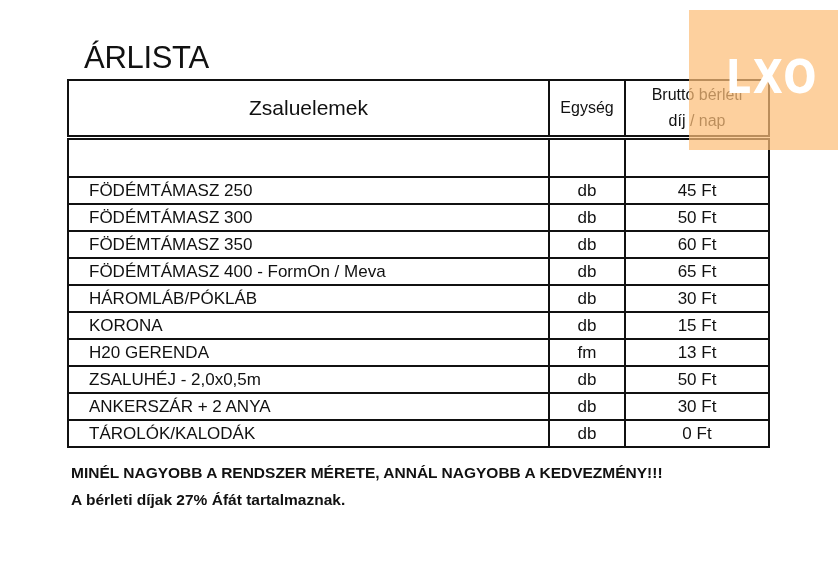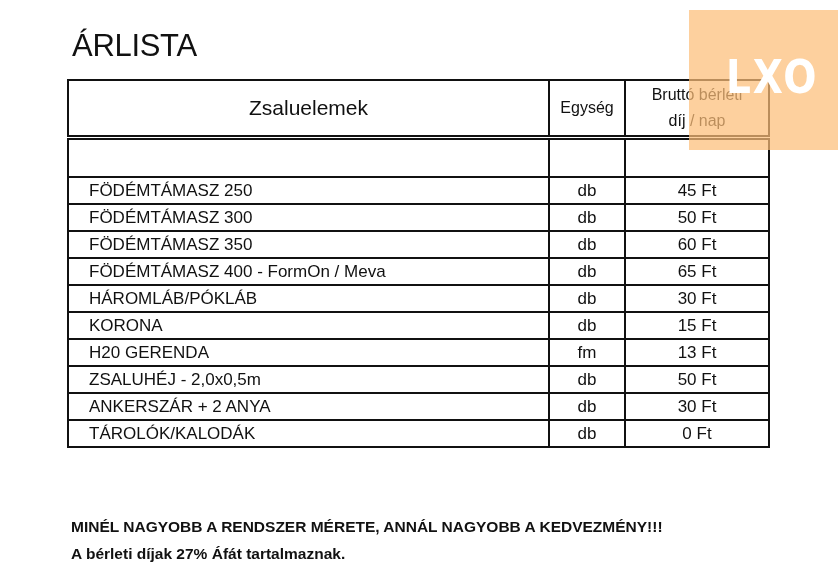--- a/index.html
+++ b/index.html
@@ -10,21 +10,21 @@
       overflow: hidden;
       font-family: "Liberation Sans", "DejaVu Sans", sans-serif;
       color: #111;
     }
     .title {
       position: absolute;
       left: 68px; top: 22px;
       font-size: 31px;
       line-height: 40px;
       letter-spacing: -0.3px;
-      margin: 4px;
+      margin: 16px;
       font-weight: normal;
     }
     .tbl {
       position: absolute;
       left: 67px; top: 79px;
       width: 701px;
       border-collapse: collapse;
       table-layout: fixed;
     }
     .tbl td, .tbl th {
@@ -48,21 +48,21 @@
     .tbl tbody tr.item td {
       height: 25px;
       font-size: 17px;
       line-height: 25px;
     }
     .tbl td.name { text-align: left; padding-left: 20px; white-space: nowrap; }
     .tbl td.unit { text-align: center; }
     .tbl td.price { text-align: center; }
     .notes {
       position: absolute;
-      left: 71px; top: 513px;
+      left: 71px; top: 459px;
       font-weight: bold;
       font-size: 15.5px;
       line-height: 27px;
     }
     .notes div { white-space: nowrap; }
     .watermark {
       position: absolute;
       left: 689px; top: 10px;
       width: 166px; height: 140px;
       background: rgba(252, 190, 120, 0.72);

